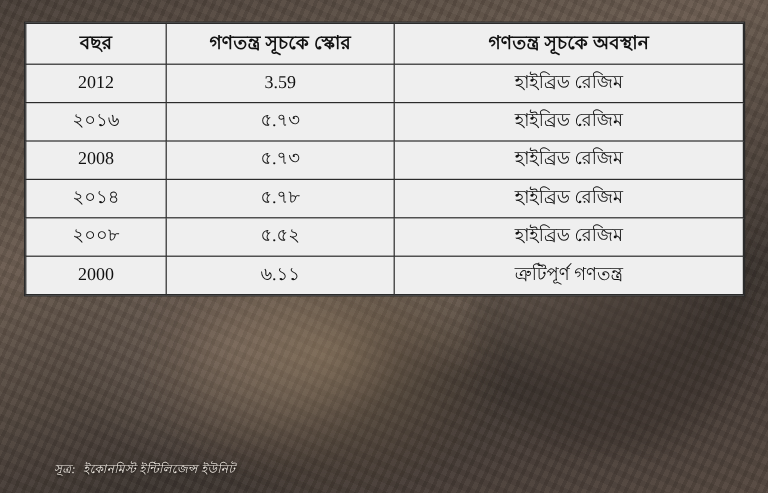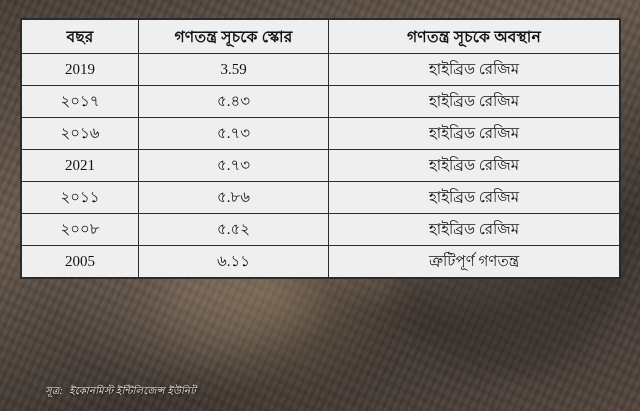--- a/index.html
+++ b/index.html
@@ -117,51 +117,46 @@
       </colgroup>
       <thead>
         <tr>
           <th>বছর</th>
           <th>গণতন্ত্র সূচকে স্কোর</th>
           <th>গণতন্ত্র সূচকে অবস্থান</th>
         </tr>
       </thead>
       <tbody>
         <tr>
-          <td>2019</td>
+          <td>2012</td>
           <td>3.59</td>
-          <td>হাইব্রিড রেজিম</td>
-        </tr>
-        <tr>
-          <td>২০১৭</td>
-          <td>৫.৪৩</td>
           <td>হাইব্রিড রেজিম</td>
         </tr>
         <tr>
           <td>২০১৬</td>
           <td>৫.৭৩</td>
           <td>হাইব্রিড রেজিম</td>
         </tr>
         <tr>
-          <td>2021</td>
+          <td>2008</td>
           <td>৫.৭৩</td>
           <td>হাইব্রিড রেজিম</td>
         </tr>
         <tr>
-          <td>২০১১</td>
-          <td>৫.৮৬</td>
+          <td>২০১৪</td>
+          <td>৫.৭৮</td>
           <td>হাইব্রিড রেজিম</td>
         </tr>
         <tr>
           <td>২০০৮</td>
           <td>৫.৫২</td>
           <td>হাইব্রিড রেজিম</td>
         </tr>
         <tr>
-          <td>2005</td>
+          <td>2000</td>
           <td>৬.১১</td>
           <td>ত্রুটিপূর্ণ গণতন্ত্র</td>
         </tr>
       </tbody>
     </table>
   </div>
 
   <div class="source-line">
     <span class="src-label">সূত্র:</span><span>ইকোনমিস্ট ইন্টিলিজেন্স ইউনিট</span>
   </div>

